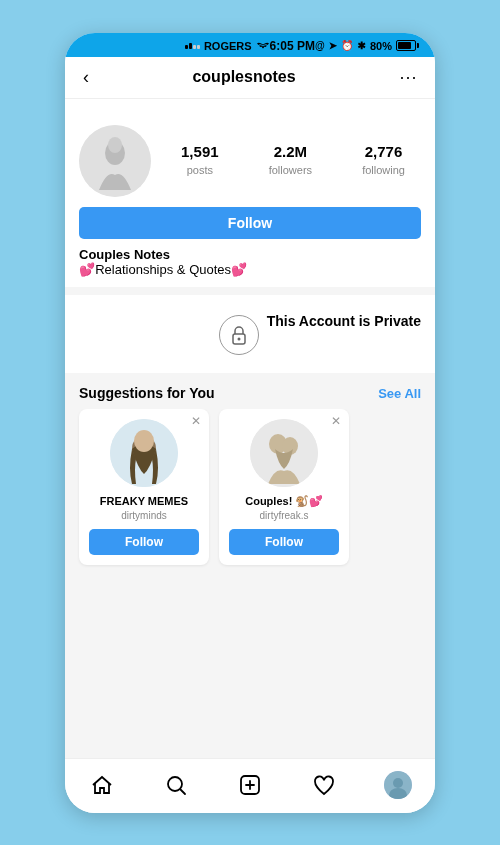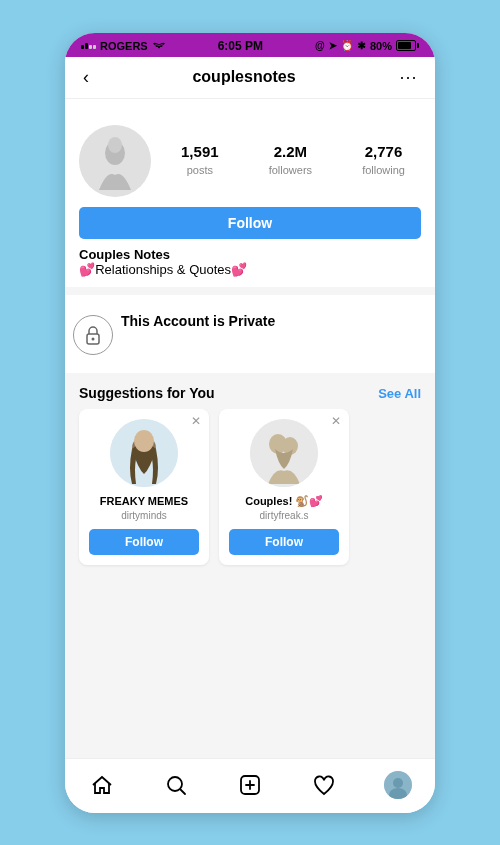--- a/index.html
+++ b/index.html
@@ -18,24 +18,24 @@
       height: 780px;
       background: #fff;
       border-radius: 30px;
       overflow: hidden;
       display: flex;
       flex-direction: column;
       box-shadow: 0 4px 20px rgba(0,0,0,0.2);
     }
     
     .status-bar {
-      background: #a21caf;
+      background: #0ea5e9;
       padding: 6px 16px 4px;
       display: flex;
-      justify-content: space-between;
+      justify-content: flex-end;
       align-items: center;
       font-size: 11px;
       font-weight: 600;
     }
     .status-left { display: flex; align-items: center; gap: 4px; }
     .status-center { font-size: 12px; font-weight: 600; }
     .status-right { display: flex; align-items: center; gap: 4px; font-size: 11px; }
     .signal-bars { display: flex; align-items: flex-end; gap: 1px; }
     .signal-bars span {
       background: #000;
@@ -128,24 +128,25 @@
       font-weight: 600;
       cursor: pointer;
     }
     .profile-bio { margin-top: 8px; }
     .bio-name { font-size: 13px; font-weight: 700; }
     .bio-text { font-size: 13px; color: #000000; }
     
     .private-section {
       background: #fff;
       border-top: 8px solid #f5f5f5;
-      padding: 18px 8px;
+      padding: 18px 14px;
       display: flex;
       align-items: flex-start;
       gap: 8px;
+      justify-content: flex-end;
     }
     .lock-icon {
       width: 40px;
       height: 40px;
       border: 1.5px solid #999;
       border-radius: 50%;
       display: flex;
       align-items: center;
       justify-content: center;
       flex-shrink: 0;

